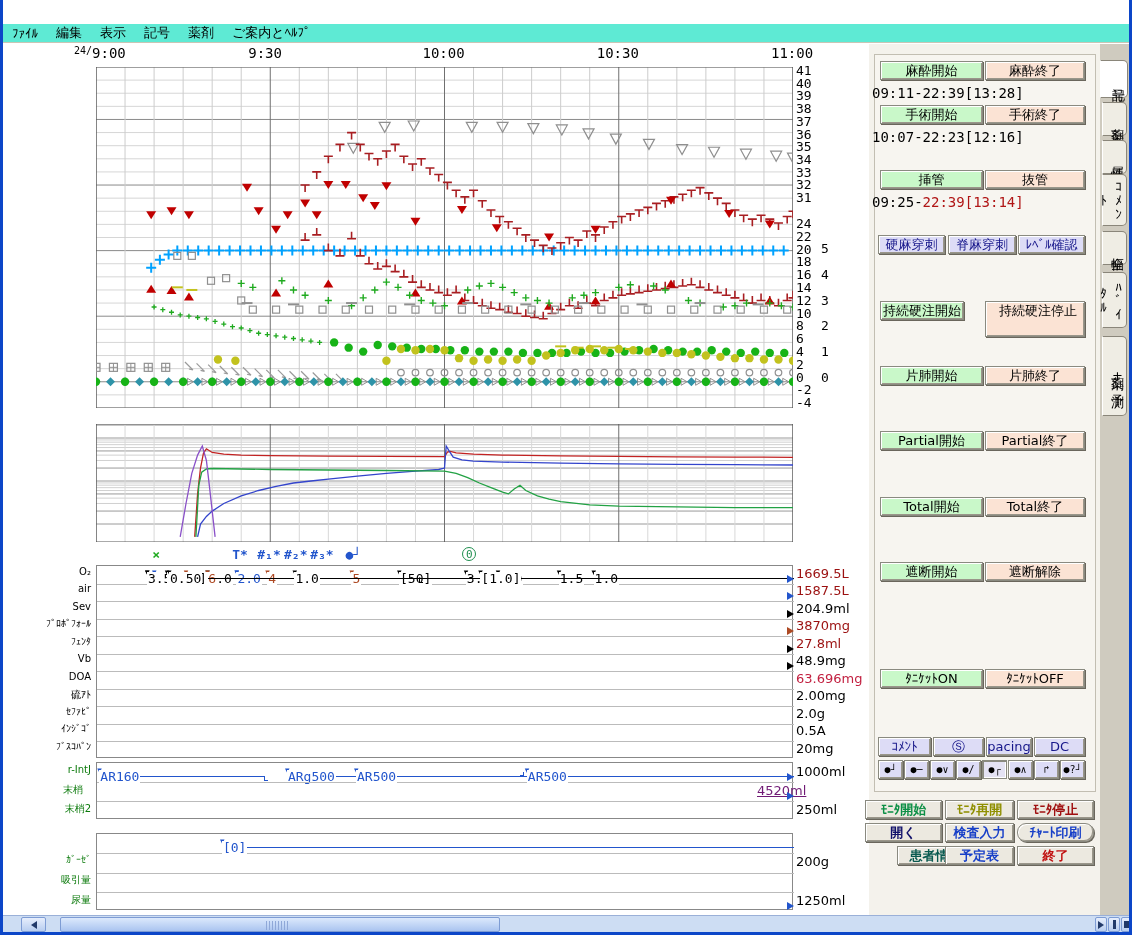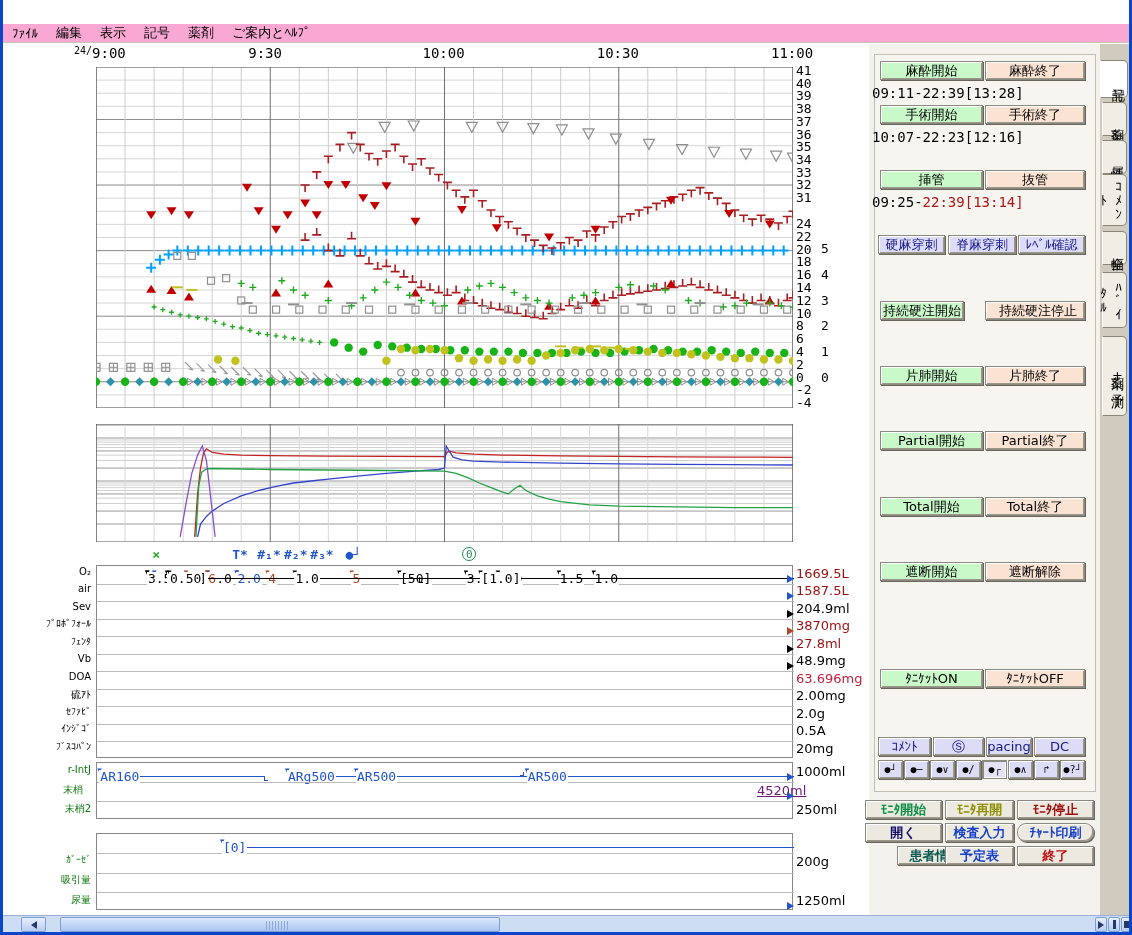--- a/index.html
+++ b/index.html
@@ -10,21 +10,21 @@
   
   #titlebar{position:absolute;left:-3px;top:0;width:1132px;height:24px;
     background:linear-gradient(180deg,#3a80f0 0%,#1b5cd8 8%,#2a6ae8 40%,#1448b8 92%,#0c3ca8 100%);
     color:#fff;display:flex;align-items:center;border-radius:6px 6px 0 0;}
   #title-icon{width:14px;height:12px;margin:0 5px 0 6px;background:#d8e8ff;border:1px solid #284;box-shadow:inset 0 0 0 2px #7aa;}
   #title-text{font-size:13px;font-weight:bold;text-shadow:1px 1px 1px #00206a;letter-spacing:.3px;}
   .tb-btns{position:absolute;right:5px;top:3px;display:flex;gap:2px;}
   .tb-btn{width:20px;height:18px;border-radius:3px;border:1px solid #fff;
     background:linear-gradient(180deg,#9cc0f8,#3a70d8);color:#fff;font-size:11px;line-height:16px;text-align:center;font-family:"DejaVu Sans Mono",monospace;}
   .tb-btn.close{background:linear-gradient(180deg,#f0a088,#d84020);width:21px;font-weight:bold;}
-  #menubar{position:absolute;left:0;top:24px;width:1126px;height:19px;background:#f9a8d4;border-bottom:1px solid #c9c5b5;display:flex;align-items:center;}
+  #menubar{position:absolute;left:0;top:24px;width:1126px;height:19px;background:#5eead4;border-bottom:1px solid #c9c5b5;display:flex;align-items:center;}
   .menu-item{font-size:13px;padding:0 9px;color:#000;}
   
   .abs{position:absolute;}
   .axis-label{position:absolute;font-size:13px;line-height:13px;color:#000;font-family:"DejaVu Sans Mono",monospace;}
   .time-label{position:absolute;font-size:14px;color:#000;font-family:"DejaVu Sans Mono",monospace;top:0;}
   .row-label{position:absolute;font-size:10px;right:2px;white-space:nowrap;}
   .row-total{position:absolute;font-size:13px;left:0;white-space:nowrap;font-family:"DejaVu Sans",sans-serif;}
   .mark-text{position:absolute;font-size:13px;line-height:13px;background:#fff;padding:0 1px;white-space:nowrap;font-family:"DejaVu Sans Mono",monospace;}
   .mark-arrow{position:absolute;font-size:9px;line-height:8px;}
   .row-line{position:absolute;height:1px;}
@@ -972,21 +972,21 @@
       <div class="pbtn start" style="left: 877px; top: 61px; width: 103px; height: 19px;">麻酔開始</div>
       <div class="pbtn end" style="left: 982px; top: 61px; width: 100px; height: 19px;">麻酔終了</div>
       <div class="ptime" style="left: 869px; top: 85px;">09:11-22:39[13:28]</div>
       <div class="pbtn start" style="left: 877px; top: 105px; width: 103px; height: 19px;">手術開始</div>
       <div class="pbtn end" style="left: 982px; top: 105px; width: 100px; height: 19px;">手術終了</div>
       <div class="ptime" style="left: 869px; top: 129px;">10:07-22:23[12:16]</div>
       <div class="pbtn start" style="left: 877px; top: 170px; width: 103px; height: 19px;">挿管</div>
       <div class="pbtn end" style="left: 982px; top: 170px; width: 100px; height: 19px;">抜管</div>
       <div class="ptime" style="left: 869px; top: 194px;"><span style="color: rgb(0, 0, 0);">09:25-</span><span style="color: rgb(176, 21, 21);">22:39[13:14]</span></div>
       <div class="pbtn start" style="left: 877px; top: 301px; width: 84px; height: 19px;">持続硬注開始</div>
-      <div class="pbtn end" style="left: 982px; top: 301px; width: 100px; height: 19px; padding-left: 6px;">持続硬注停止</div>
+      <div class="pbtn end" style="left: 982px; top: 301px; width: 100px; height: 36px; padding-left: 6px;">持続硬注停止</div>
       <div class="pbtn start" style="left: 877px; top: 366px; width: 103px; height: 19px;">片肺開始</div>
       <div class="pbtn end" style="left: 982px; top: 366px; width: 100px; height: 19px;">片肺終了</div>
       <div class="pbtn start" style="left: 877px; top: 431px; width: 103px; height: 19px;">Partial開始</div>
       <div class="pbtn end" style="left: 982px; top: 431px; width: 100px; height: 19px;">Partial終了</div>
       <div class="pbtn start" style="left: 877px; top: 497px; width: 103px; height: 19px;">Total開始</div>
       <div class="pbtn end" style="left: 982px; top: 497px; width: 100px; height: 19px;">Total終了</div>
       <div class="pbtn start" style="left: 877px; top: 562px; width: 103px; height: 19px;">遮断開始</div>
       <div class="pbtn end" style="left: 982px; top: 562px; width: 100px; height: 19px;">遮断解除</div>
       <div class="pbtn start" style="left: 877px; top: 669px; width: 103px; height: 19px;">ﾀﾆｹｯﾄON</div>
       <div class="pbtn end" style="left: 982px; top: 669px; width: 100px; height: 19px;">ﾀﾆｹｯﾄOFF</div>

